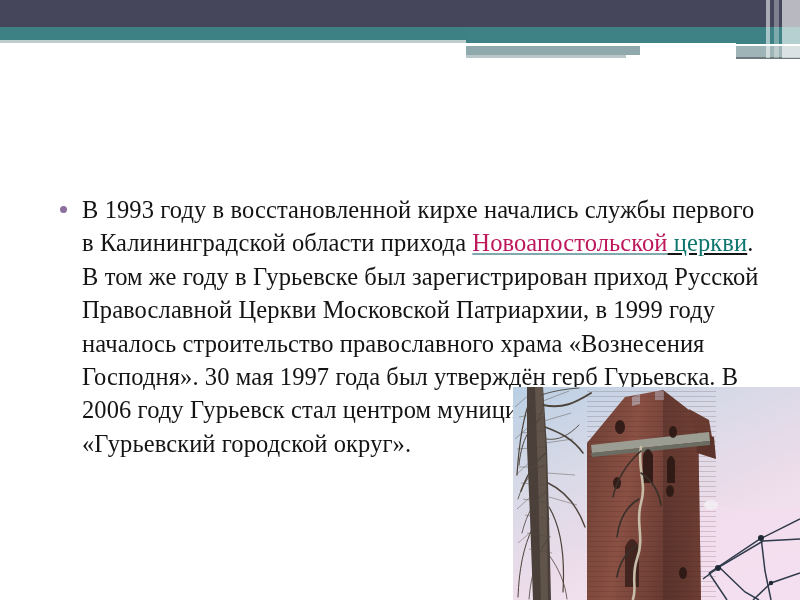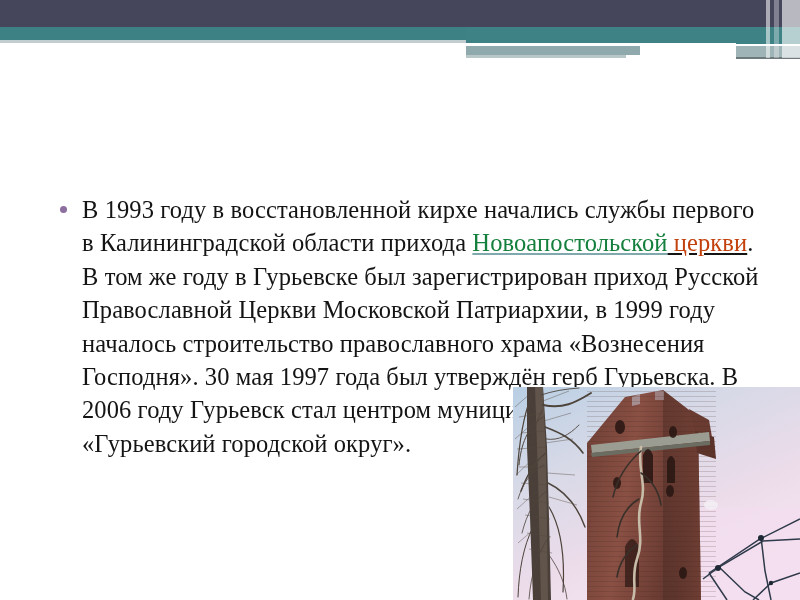--- a/index.html
+++ b/index.html
@@ -158,27 +158,27 @@
     font-family: "Liberation Serif", serif;
     font-size: 24.5px;
     line-height: 33.4px;
     color: #141414;
     letter-spacing: 0.1px;
     margin: 0;
     width: 690px;
   }
 
   .link-teal {
-    color: #15803d;
+    color: #be185d;
     text-decoration: underline;
     text-decoration-color: #7fa9ac;
   }
 
   .link-dark {
-    color: #c2410c;
+    color: #0f766e;
     text-decoration: underline;
     text-decoration-color: #141414;
   }
 
   
   .photo {
     position: absolute;
     left: 513px;
     top: 387px;
     width: 287px;

